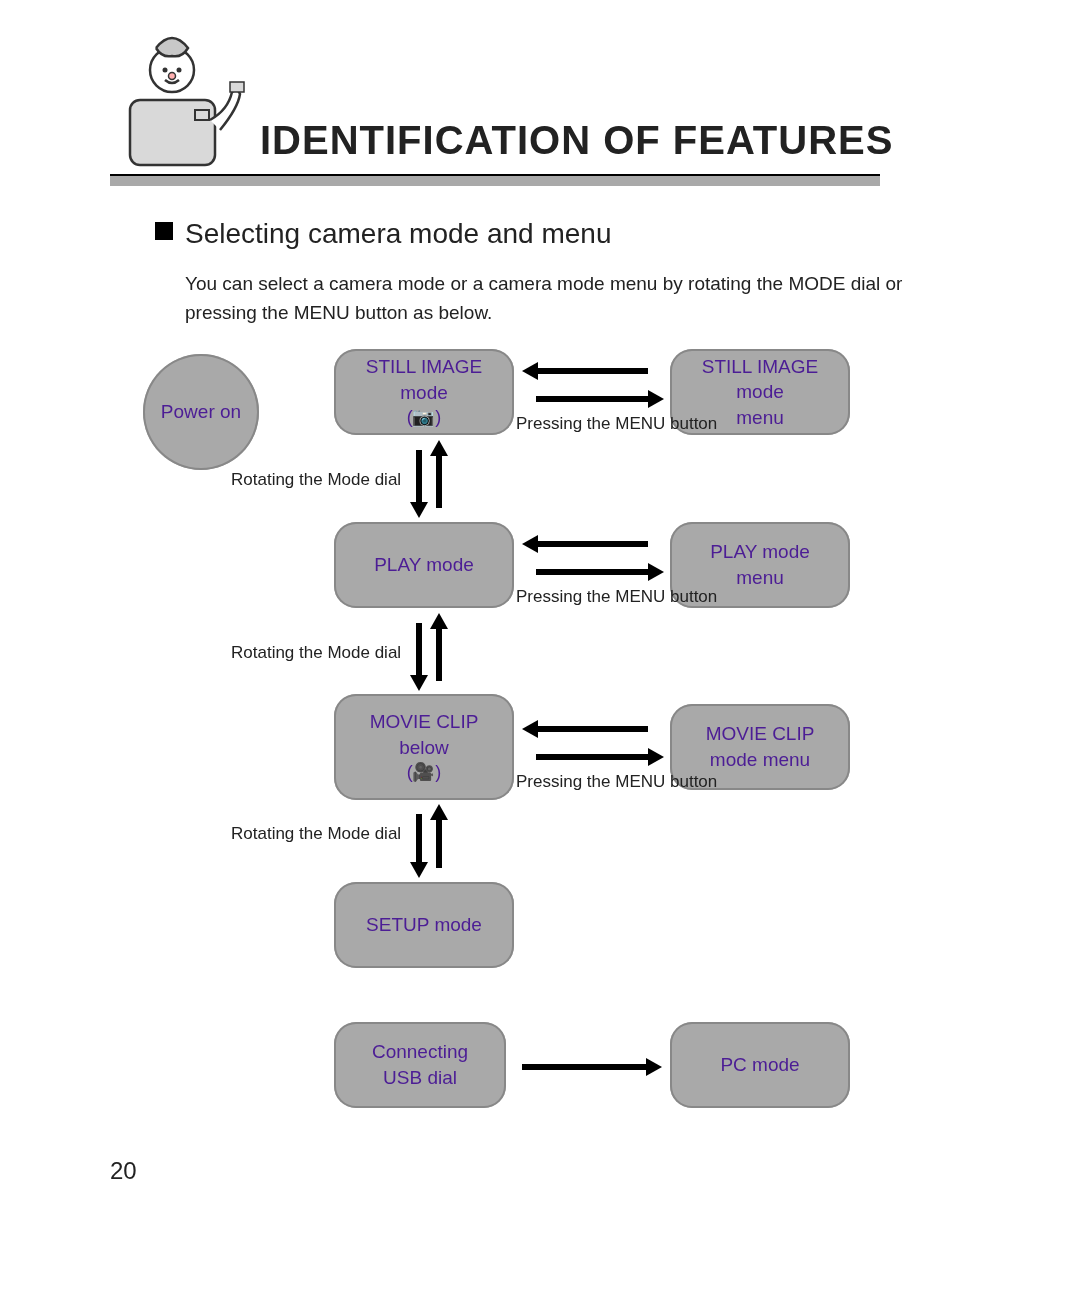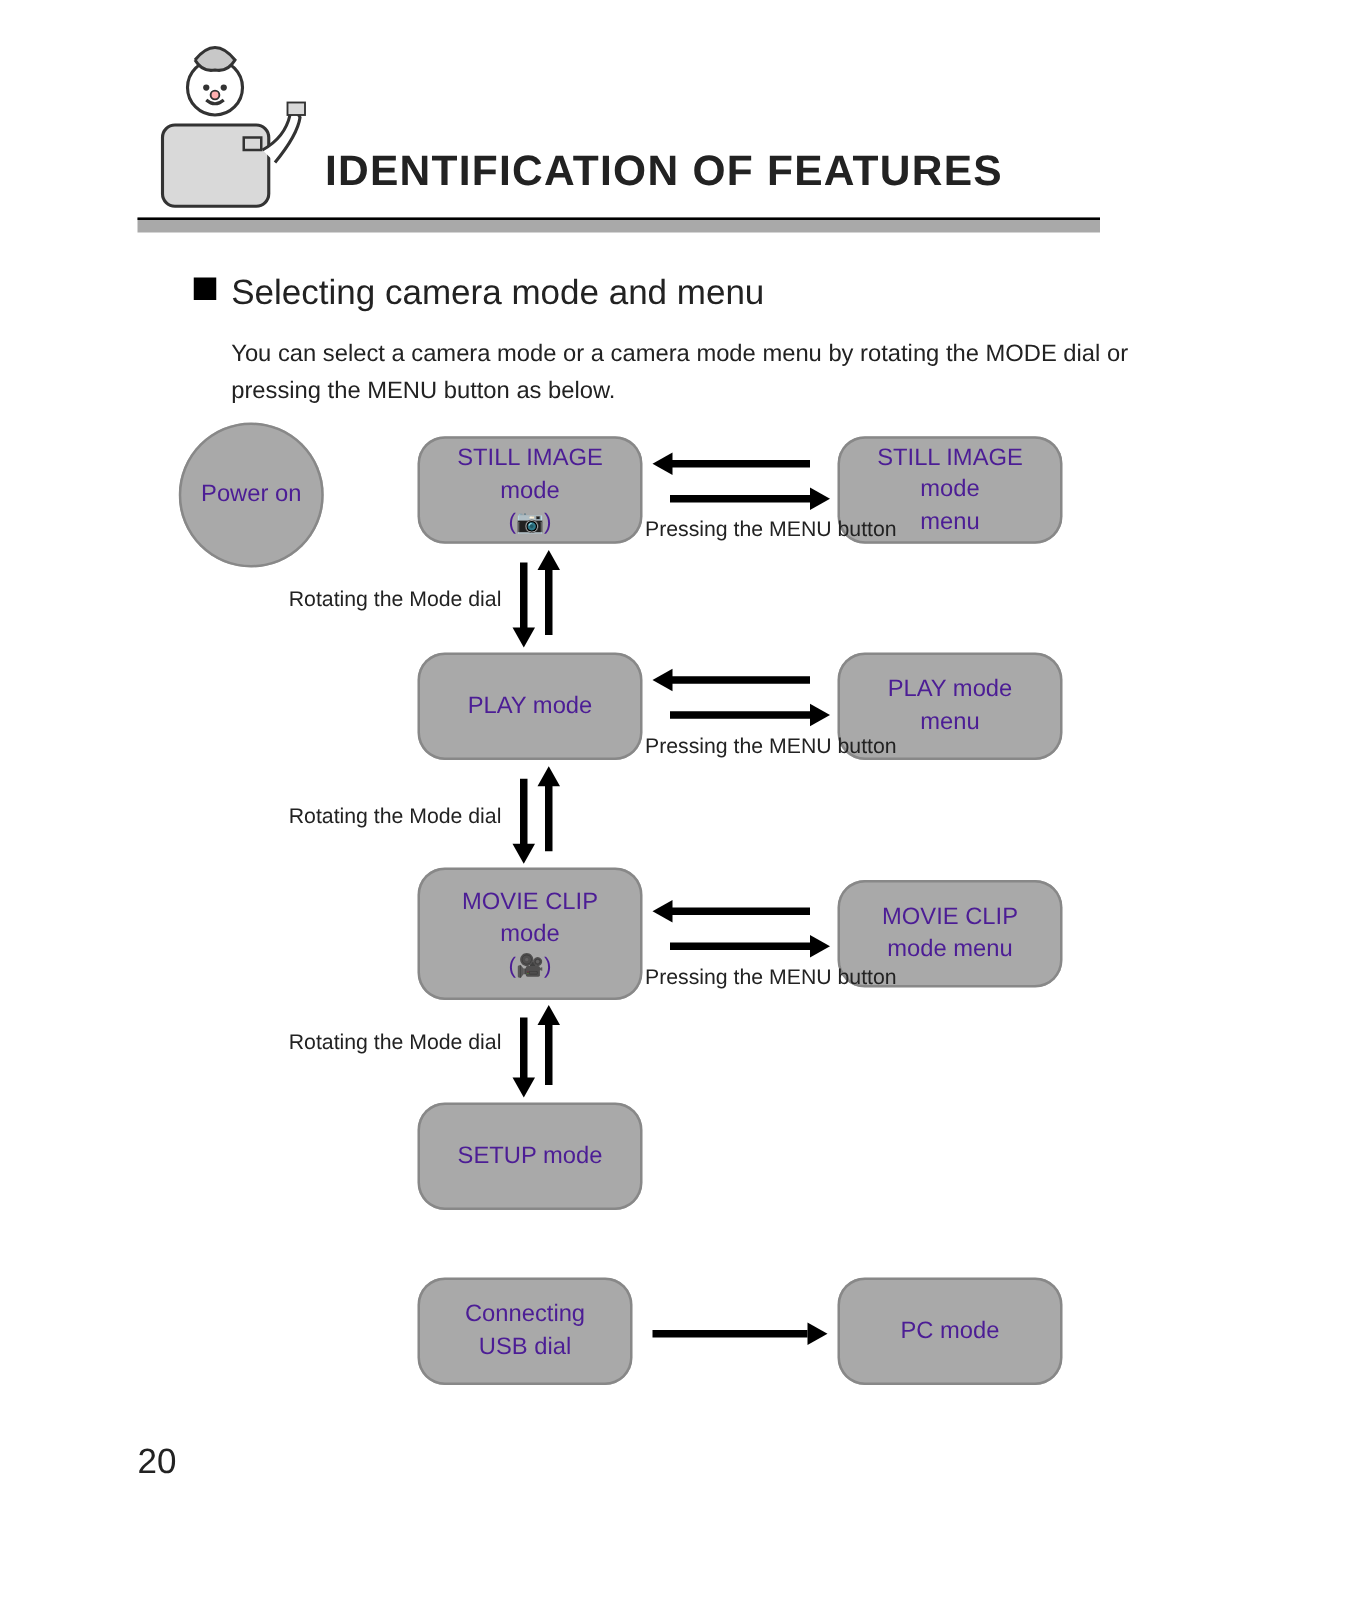--- a/index.html
+++ b/index.html
@@ -1,41 +1,41 @@
 <!DOCTYPE html>
 <html><head>
 <meta charset="utf-8">
 <style>
   html,body{margin:0;padding:0;background:#fff;}
   body{width:1080px;height:1295px;font-family:Arial,Helvetica,sans-serif;color:#222;position:relative;}
 
   
   .mascot{position:absolute;left:110px;top:30px;width:140px;height:150px;}
-  .title{position:absolute;left:260px;top:118px;font-size:34px;font-weight:bold;letter-spacing:1px;}
+  .title{position:absolute;left:260px;top:118px;font-size:40px;font-weight:bold;letter-spacing:1px;}
   .rule{position:absolute;left:110px;top:174px;width:770px;height:10px;background:#a9a9a9;border-top:2px solid #000;}
 
   
   .sub-bullet{position:absolute;left:155px;top:222px;width:18px;height:18px;background:#000;}
   .subheading{position:absolute;left:185px;top:218px;font-size:28px;}
   .para{position:absolute;left:185px;top:270px;width:770px;font-size:19px;line-height:1.5;}
 
   
   .node{position:absolute;background:#a9a9a9;color:#4c1d95;border-radius:22px;display:flex;flex-direction:column;align-items:center;justify-content:center;font-size:19px;line-height:1.35;text-align:center;box-shadow:inset 0 0 0 2px #888;padding:0 8px;box-sizing:border-box;}
   .circle{border-radius:50%;}
 
   
   .cap{position:absolute;font-size:17px;color:#222;white-space:nowrap;}
 
   
   .arrow{position:absolute;}
   .shaft{position:absolute;background:#000;}
   .head{position:absolute;width:0;height:0;}
 
   
-  .pageno{position:absolute;left:110px;bottom:110px;font-size:28px;}
+  .pageno{position:absolute;left:110px;bottom:110px;font-size:24px;}
 
   
   .iconline{font-size:18px;}
 </style>
 </head>
 <body>
 
 <div class="mascot">
   <svg viewBox="0 0 140 150">
     <rect x="20" y="70" width="85" height="65" rx="10" fill="#d9d9d9" stroke="#333" stroke-width="2.5"></rect>
@@ -54,21 +54,21 @@
   </svg>
 </div>
 
 <div class="title">IDENTIFICATION OF FEATURES</div>
 <div class="rule"></div>
 
 <div class="sub-bullet"></div>
 <div class="subheading">Selecting camera mode and menu</div>
 <div class="para">You can select a camera mode or a camera mode menu by rotating the MODE dial or pressing the MENU button as below.</div>
 
-<div class="node circle" style="left:143px;top:338px;width:116px;height:116px;">
+<div class="node circle" style="left:143px;top:354px;width:116px;height:116px;">
   <span>Power on</span>
 </div>
 
 <div class="node" style="left:334px;top:349px;width:180px;height:86px;">
   <span>STILL IMAGE mode</span>
   <span class="iconline">(📷)</span>
 </div>
 <div class="node" style="left:670px;top:349px;width:180px;height:86px;">
   <span>STILL IMAGE mode</span>
   <span>menu</span>
@@ -77,21 +77,21 @@
 <div class="node" style="left:334px;top:522px;width:180px;height:86px;">
   <span>PLAY mode</span>
 </div>
 <div class="node" style="left:670px;top:522px;width:180px;height:86px;">
   <span>PLAY mode</span>
   <span>menu</span>
 </div>
 
 <div class="node" style="left:334px;top:694px;width:180px;height:106px;">
   <span>MOVIE CLIP</span>
-  <span>mode</span>
+  <span>below</span>
   <span class="iconline">(🎥)</span>
 </div>
 <div class="node" style="left:670px;top:704px;width:180px;height:86px;">
   <span>MOVIE CLIP</span>
   <span>mode menu</span>
 </div>
 
 <div class="node" style="left:334px;top:882px;width:180px;height:86px;">
   <span>SETUP mode</span>
 </div>

